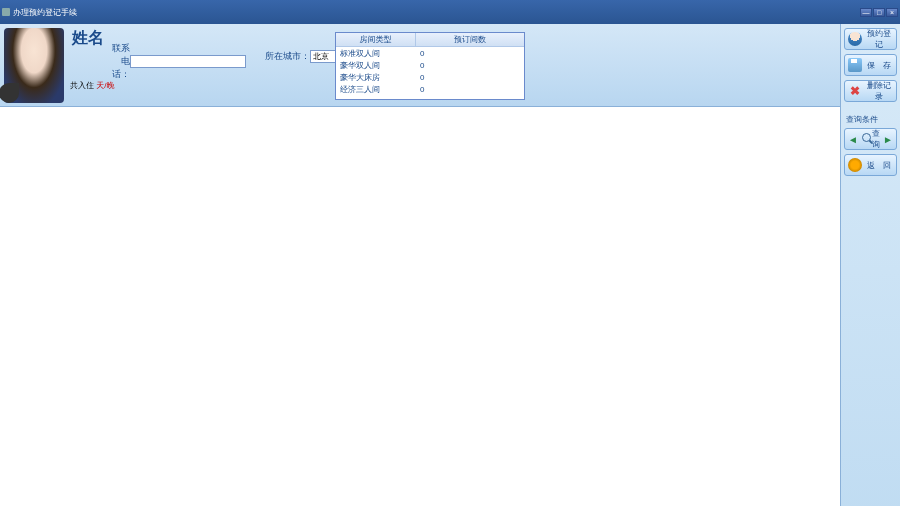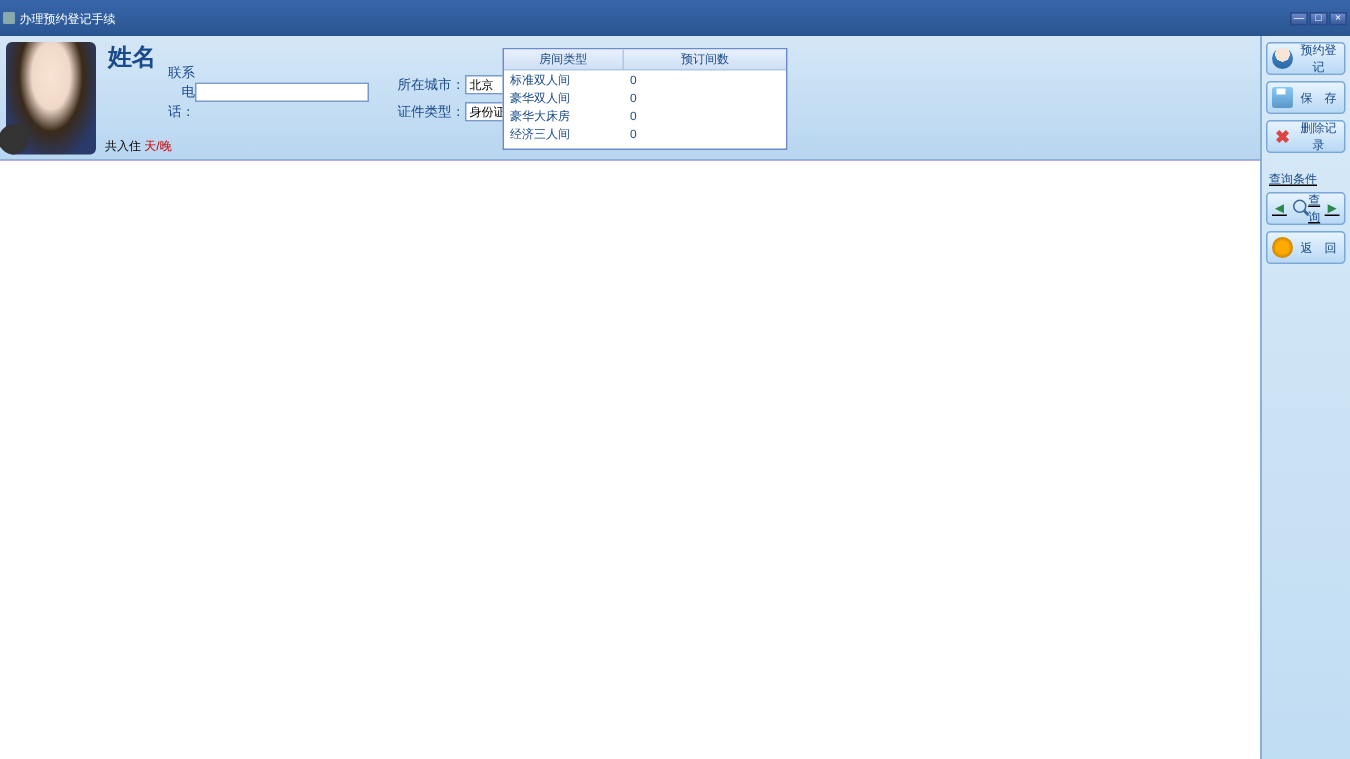--- a/index.html
+++ b/index.html
@@ -20,36 +20,36 @@
 .col2 { width: 130px; }
 .name-hdr { font-size: 16px; font-weight: bold; color: #1a4a8a; margin-bottom: 2px; }
 .field { display: flex; align-items: center; height: 16px; margin-left: 40px; }
 .lbl { font-size: 9px; color: #1a4a8a; width: 48px; text-align: right; }
 .inp { flex: 1; height: 13px; background: #fff; border: 1px solid #7a9acc; font-size: 8px; padding: 0 2px; }
 .sel { flex: 1; height: 13px; background: #fff; border: 1px solid #7a9acc; font-size: 8px; display: flex; align-items: center; justify-content: space-between; padding: 0 2px; }
 .sel-arrow { font-size: 6px; color: #444; }
 .date-wrap { display: flex; align-items: center; flex: 1; }
 .date-wrap .inp { flex: 1; }
 .cal-icon { width: 13px; height: 13px; background: linear-gradient(#e8f0ff,#c8d8f0); border: 1px solid #7a9acc; display: flex; align-items: center; justify-content: center; font-size: 7px; color: #1a4a8a; }
-.bottom-note { position: absolute; bottom: 3px; left: 70px; font-size: 8px; }
+.bottom-note { position: absolute; bottom: 15px; left: 70px; font-size: 8px; }
 .red { color: #c00; }
 .room-table { position: absolute; left: 335px; top: 8px; width: 190px; height: 68px; background: #fff; border: 1px solid #6a8acc; }
 .rt-hdr { display: flex; background: linear-gradient(#e8f0fc,#d0e0f4); height: 14px; border-bottom: 1px solid #b0c8e8; }
 .rt-hcell { font-size: 8px; color: #1a4a8a; display: flex; align-items: center; justify-content: center; border-right: 1px solid #b0c8e8; }
 .rt-hcell:last-child { border-right: none; }
 .rt-c1 { width: 80px; }
 .rt-c2 { flex: 1; }
 .rt-row { display: flex; height: 12px; }
 .rt-cell { font-size: 8px; color: #1a4a8a; padding: 0 4px; display: flex; align-items: center; }
 .content { flex: 1; background: #fff; }
 .sidebar { width: 60px; background: linear-gradient(#d8eaf8,#c0dcf2); border-left: 1px solid #8ab0d8; display: flex; flex-direction: column; padding: 4px 3px; gap: 4px; }
 .side-btn { height: 22px; background: linear-gradient(#e8f4ff,#b8d8f4); border: 1px solid #7aa8d8; border-radius: 3px; display: flex; align-items: center; padding: 0 3px; cursor: pointer; gap: 3px; }
 .side-icon { width: 14px; height: 14px; display: flex; align-items: center; justify-content: center; font-size: 10px; }
 .side-lbl { font-size: 8px; color: #1a4a8a; flex: 1; text-align: center; }
-.search-section { margin-top: 8px; text-decoration: underline; }
+.search-section { margin-top: 8px; }
 .search-hdr { font-size: 8px; color: #1a4a8a; margin-bottom: 3px; padding-left: 2px; }
 .icon-person { background: radial-gradient(circle at 50% 30%, #f8e4d4 40%, transparent 41%), linear-gradient(#4a8ac8,#2a6aa8); border-radius: 50%; }
 .icon-disk { background: linear-gradient(#8ac8f8,#5a98c8); border-radius: 2px; position: relative; }
 .icon-disk::after { content:""; position:absolute; top:1px; left:3px; width:6px; height:4px; background:#fff; }
 .icon-x { color: #d44; font-weight: bold; font-size: 12px; }
 .icon-mag { position: relative; }
 .icon-mag::before { content:""; position:absolute; width:7px; height:7px; border:1.5px solid #3a6898; border-radius:50%; left:1px; top:1px; }
 .icon-mag::after { content:""; position:absolute; width:4px; height:1.5px; background:#3a6898; transform:rotate(45deg); left:8px; top:9px; }
 .icon-back { background: radial-gradient(circle, #fa0 40%, #c80 70%); border-radius: 50%; }
 </style>
@@ -77,27 +77,20 @@
             <span class="lbl">联系电话：</span>
             <input class="inp" style="">
           </div>
         </div>
         <div class="form-col col2">
           <div style="height:18px"></div>
           <div class="field">
             <span class="lbl">所在城市：</span>
             <div class="sel">
               <span>北京</span>
-              <span class="sel-arrow">▼</span>
-            </div>
-          </div>
-          <div class="field">
-            <span class="lbl">证件类型：</span>
-            <div class="sel">
-              <span>身份证</span>
               <span class="sel-arrow">▼</span>
             </div>
           </div>
         </div>
       </div>
       <div class="bottom-note">
         <span>共入住</span>
         <span class="red">天/晚</span>
       </div>
       <div class="room-table">

